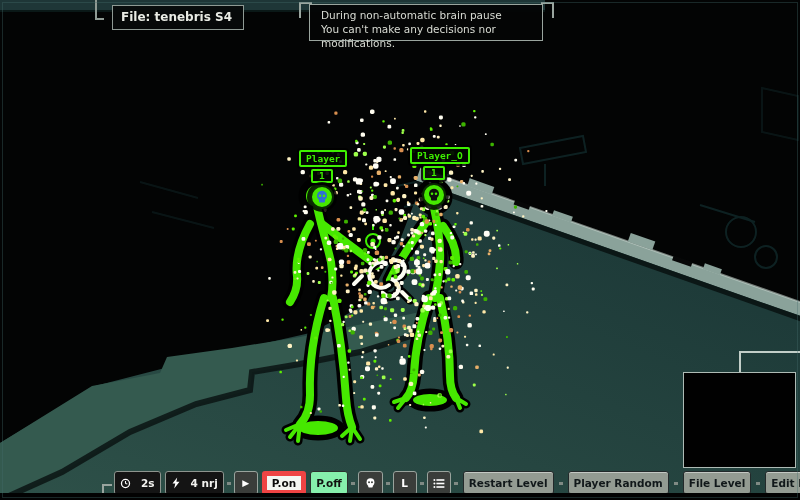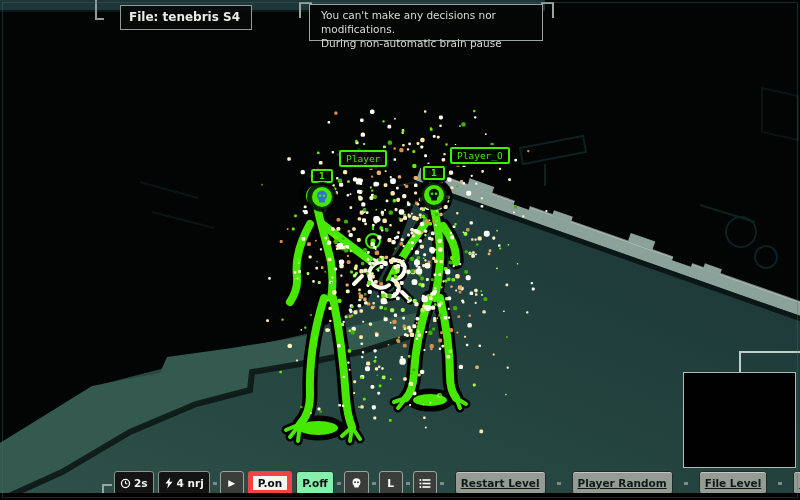--- a/index.html
+++ b/index.html
@@ -13,54 +13,54 @@
   .fig-outline .thin{stroke-width:9;}
   .fig-outline circle,.fig-outline ellipse{fill:#000;stroke:#000;stroke-width:7;}
   .fig-green path,.fig-green line{stroke:var(--player-green);stroke-width:8;fill:none;stroke-linecap:round;stroke-linejoin:round;}
   .fig-green .thin{stroke-width:4;}
   .fig-green circle,.fig-green ellipse{fill:var(--player-green);}
   .item-outline path{stroke:#000;stroke-width:9;fill:none;stroke-linecap:round;}
   .item-white path{stroke:#fdfdf2;stroke-width:4;fill:none;stroke-linecap:round;}
 
   
   .top-strip{position:absolute;left:0;top:0;width:545px;height:12px;background:#1e3637;border-bottom:2px solid #0a1817;}
-  .file-box{position:absolute;left:120px;top:5px;width:132px;height:25px;background:rgba(8,10,10,.93);
+  .file-box{position:absolute;left:112px;top:5px;width:132px;height:25px;background:rgba(8,10,10,.93);
             border:1px solid #8f9a94;color:#e9ebe4;font-size:12px;font-weight:bold;line-height:23px;padding-left:8px;}
   .conn-file{position:absolute;left:95px;top:0;width:9px;height:20px;border-left:2px solid #8f9a94;border-bottom:2px solid #8f9a94;}
   .notif{position:absolute;left:309px;top:4px;width:234px;height:37px;background:rgba(4,5,5,.95);
          border:1px solid #9aa59f;color:#d9dcd4;font-size:10.5px;line-height:14px;padding:3px 0 0 11px;}
   .bracket{position:absolute;top:2px;width:13px;height:16px;}
   .bracket.bl{left:299px;border-left:2px solid #9aa59f;border-top:2px solid #9aa59f;}
   .bracket.br{left:541px;border-right:2px solid #9aa59f;border-top:2px solid #9aa59f;}
 
   
   .pname{position:absolute;border:2px solid var(--label-green);background:rgba(2,8,1,.92);color:var(--label-green);
-         font-family:"DejaVu Sans Mono",monospace;font-weight:normal;font-size:9.5px;line-height:11px;
-         padding:1px 5px;border-radius:2px;box-shadow:0 0 0 2px rgba(0,0,0,.85);white-space:nowrap;margin-left:40px;}
+         font-family:"DejaVu Sans Mono",monospace;font-weight:bold;font-size:9.5px;line-height:11px;
+         padding:1px 5px;border-radius:2px;box-shadow:0 0 0 2px rgba(0,0,0,.85);white-space:nowrap;}
   .pbadge{position:absolute;border:2px solid var(--label-green);background:rgba(2,8,1,.92);color:var(--label-green);
           font-family:"DejaVu Sans Mono",monospace;font-weight:bold;font-size:9.5px;line-height:10px;
           padding:0 6px;border-radius:2px;box-shadow:0 0 0 2px rgba(0,0,0,.85);}
   .pcircle{position:absolute;width:24px;height:24px;border-radius:50%;background:var(--player-green);
            border:2px solid #0a2a02;box-shadow:0 0 0 3px rgba(0,0,0,.85);display:flex;align-items:center;justify-content:center;}
 
   
   .minimap{position:absolute;left:683px;top:372px;width:113px;height:96px;background:#010101;border:1px solid #aebbb5;}
   .conn-map{position:absolute;left:739px;top:351px;width:61px;height:21px;border-top:2px solid #c2cec8;border-left:2px solid #c2cec8;}
 
   
   .toolbar{position:absolute;left:112px;top:473px;height:20px;display:flex;align-items:center;}
   .conn-tb{position:absolute;left:102px;top:484px;width:10px;height:12px;border-left:2px solid #9aa59f;border-top:2px solid #9aa59f;}
-  .tbtn{height:24px;display:flex;align-items:center;gap:3px;border-radius:3px;font-size:10.5px;font-weight:bold;
+  .tbtn{height:24px;display:flex;align-items:center;gap:10px;border-radius:3px;font-size:10.5px;font-weight:bold;
         padding:0 5px;margin:0 2px;white-space:nowrap;cursor:default;}
   .tbtn-dark{background:#141414;border:1px solid #8d948e;color:#f2f2ef;}
   .tbtn-icon{background:#3a3d3a;border:1px solid #99a39d;color:#fff;justify-content:center;min-width:24px;}
   .tbtn-white{background:var(--active-white);border:5px solid #ef4444;color:#0c0c0c;}
   .tbtn-off{background:#86efac;border:1px solid #2c2f2c;color:#101210;}
-  .tbtn-gray{background:var(--button-gray);border:1px solid #22292a;color:#11181a;margin:0 10px;
-             box-shadow:inset 0 1px 0 rgba(255,255,255,.45), inset 0 -1px 0 rgba(0,0,0,.35);text-decoration:underline;}
+  .tbtn-gray{background:var(--button-gray);border:1px solid #22292a;color:#11181a;margin:0 4px;
+             box-shadow:inset 0 1px 0 rgba(255,255,255,.45), inset 0 -1px 0 rgba(0,0,0,.35);}
   .sep{width:4px;height:3px;background:#7f8a84;margin:0 1px;flex:none;}
   .playglyph{font-size:9px;line-height:9px;}
 
   .bottom-bar{position:absolute;left:0;top:493px;width:800px;height:7px;background:#020202;}
   .frame{position:absolute;left:2px;top:2px;right:2px;bottom:2px;border:1px solid rgba(70,110,108,.35);pointer-events:none;}
 </style>
 </head>
 <body>
 
 <div class="stage">
@@ -849,22 +849,22 @@
       </g>
   </svg>
 
   <div class="top-strip"></div>
   <div class="conn-file"></div>
   <div class="file-box">File: tenebris S4</div>
 
   <div class="bracket bl"></div>
   <div class="bracket br"></div>
   <div class="notif">
+    <div>During non-automatic brain pause</div>
     <div>You can't make any decisions nor modifications.</div>
-    <div>During non-automatic brain pause</div>
   </div>
 
   <div class="pname" style="left:299px;top:150px;">Player</div>
   <div class="pbadge" style="left:311px;top:169px;">1</div>
   <div class="pcircle" style="left:310px;top:185px;">
     <svg width="16" height="16" viewBox="0 0 16 16">
       <circle cx="8" cy="6.8" r="5" fill="#2f6fd6"></circle>
       <rect x="5" y="10" width="6" height="3.6" rx="1" fill="#2f6fd6"></rect>
       <circle cx="6" cy="6.8" r="1.3" fill="#46e800"></circle>
       <circle cx="10" cy="6.8" r="1.3" fill="#46e800"></circle>

